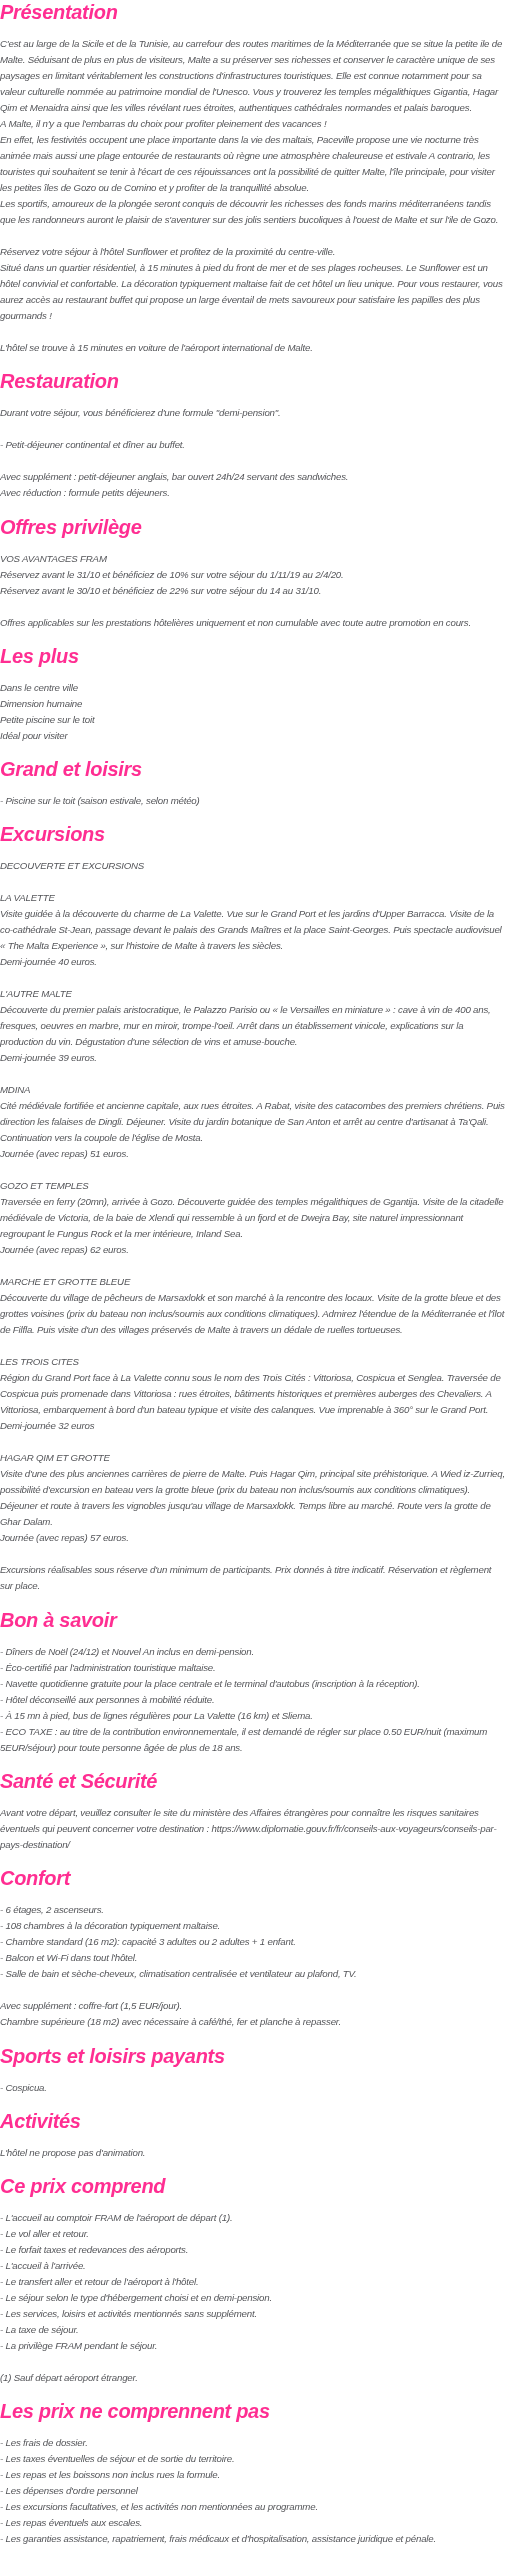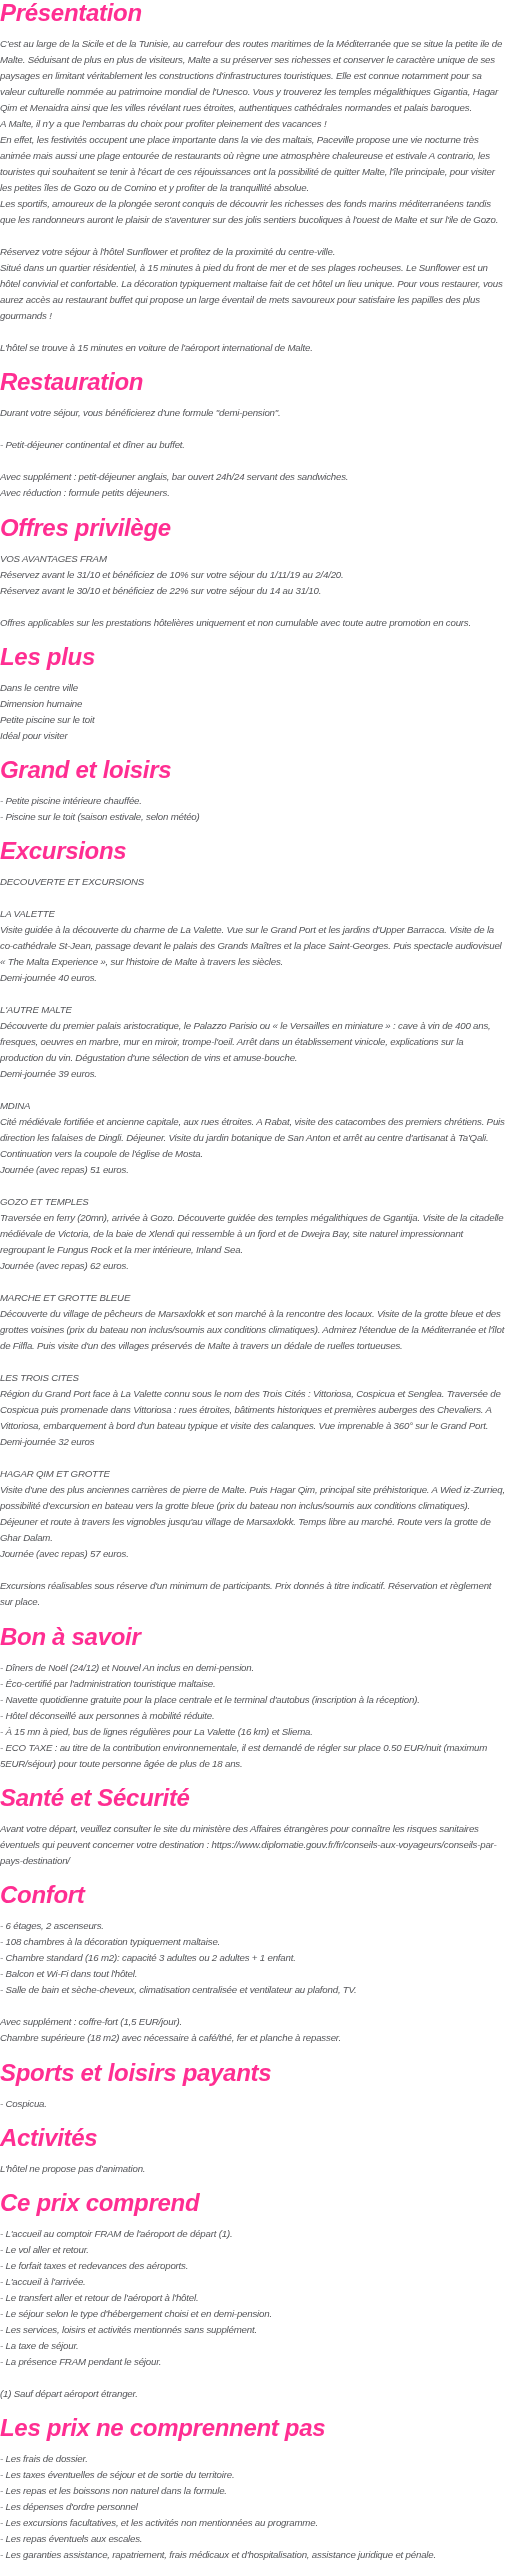--- a/index.html
+++ b/index.html
@@ -15,21 +15,21 @@
   main {
     display: block;
     width: 505px;
   }
   section { display: block; }
   .heading {
     margin: 15.3px 0 12.7px 0;
     font-family: "Liberation Sans", sans-serif;
     font-style: italic;
     font-weight: 700;
-    font-size: 24px;
+    font-size: 20px;
     line-height: 21.3px;
     letter-spacing: -0.3px;
     color: #ff2e92;
   }
   section:first-child .heading { margin-top: 2px; }
   .para {
     margin: 0;
     font-family: "Liberation Sans", sans-serif;
     font-style: italic;
     font-weight: 400;
@@ -75,21 +75,20 @@
     </section>
     <section>
       <h2 class="heading">Les plus</h2>
       <p class="para">Dans le centre ville</p>
       <p class="para">Dimension humaine</p>
       <p class="para">Petite piscine sur le toit</p>
       <p class="para">Idéal pour visiter</p>
     </section>
     <section>
       <h2 class="heading">Grand et loisirs</h2>
-      <p class="para">- Petite piscine intérieure chauffée.</p>
       <p class="para">- Piscine sur le toit (saison estivale, selon météo)</p>
     </section>
     <section>
       <h2 class="heading">Excursions</h2>
       <p class="para">DECOUVERTE ET EXCURSIONS</p>
       <p class="para blank"></p>
       <p class="para">LA VALETTE</p>
       <p class="para">Visite guidée à la découverte du charme de La Valette. Vue sur le Grand Port et les jardins d'Upper Barracca. Visite de la co-cathédrale St-Jean, passage devant le palais des Grands Maîtres et la place Saint-Georges. Puis spectacle audiovisuel « The Malta Experience », sur l'histoire de Malte à travers les siècles.</p>
       <p class="para">Demi-journée 40 euros.</p>
       <p class="para blank"></p>
@@ -153,28 +152,28 @@
     <section>
       <h2 class="heading">Ce prix comprend</h2>
       <p class="para">- L'accueil au comptoir FRAM de l'aéroport de départ (1).</p>
       <p class="para">- Le vol aller et retour.</p>
       <p class="para">- Le forfait taxes et redevances des aéroports.</p>
       <p class="para">- L'accueil à l'arrivée.</p>
       <p class="para">- Le transfert aller et retour de l'aéroport à l'hôtel.</p>
       <p class="para">- Le séjour selon le type d'hébergement choisi et en demi-pension.</p>
       <p class="para">- Les services, loisirs et activités mentionnés sans supplément.</p>
       <p class="para">- La taxe de séjour.</p>
-      <p class="para">- La présence FRAM pendant le séjour.</p>
+      <p class="para">- La privilège FRAM pendant le séjour.</p>
       <p class="para blank"></p>
       <p class="para">(1) Sauf départ aéroport étranger.</p>
     </section>
     <section>
       <h2 class="heading">Les prix ne comprennent pas</h2>
       <p class="para">- Les frais de dossier.</p>
       <p class="para">- Les taxes éventuelles de séjour et de sortie du territoire.</p>
-      <p class="para">- Les repas et les boissons non naturel dans la formule.</p>
+      <p class="para">- Les repas et les boissons non inclus rues la formule.</p>
       <p class="para">- Les dépenses d'ordre personnel</p>
       <p class="para">- Les excursions facultatives, et les activités non mentionnées au programme.</p>
       <p class="para">- Les repas éventuels aux escales.</p>
       <p class="para">- Les garanties assistance, rapatriement, frais médicaux et d'hospitalisation, assistance juridique et pénale.</p>
     </section>
   </main>
 
 
 </body></html>

